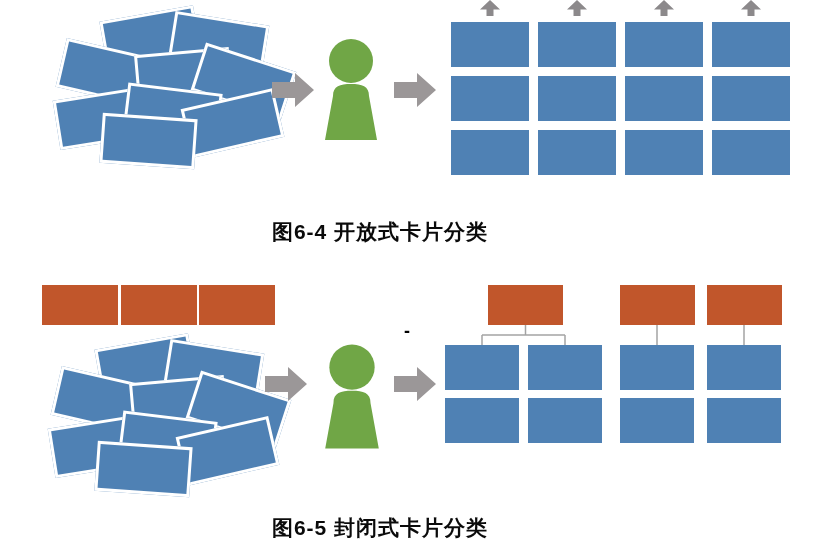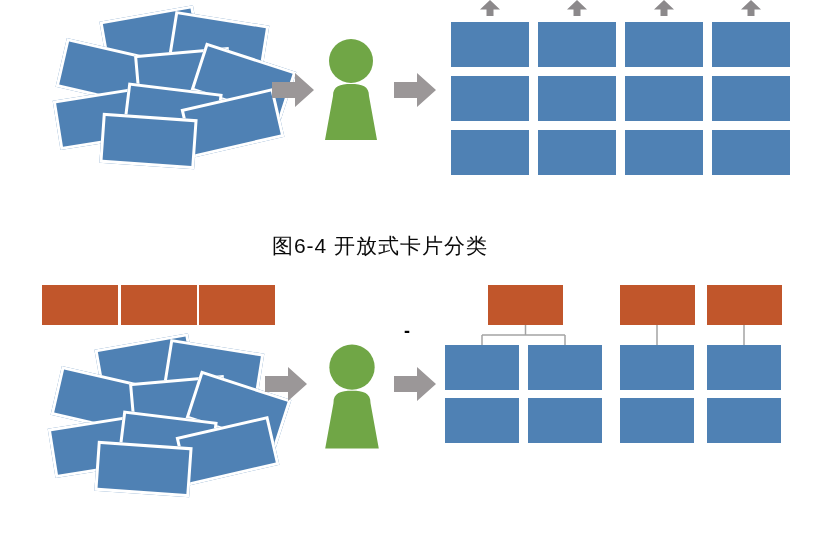--- a/index.html
+++ b/index.html
@@ -39,24 +39,23 @@
   .left-header {
     position:absolute;
     width:76px; height:40px;
     background:var(--orange);
   }
   .caption {
     position:absolute;
     left:0; width:760px;
     text-align:center;
     font-size:21px;
-    font-weight:400;
+    font-weight:700;
     letter-spacing:1px;
     color:var(--captioncolor);
-    margin-top:14px;
   }
   .stray {
     position:absolute;
     font-size:18px;
     font-weight:700;
     color:#000;
     line-height:1;
   }
 </style>
 </head>
@@ -168,13 +167,14 @@
             <line x1="80.5" y1="40" x2="80.5" y2="50"></line>
             <line x1="37" y1="50" x2="120" y2="50"></line>
             <line x1="37" y1="50" x2="37" y2="60"></line>
             <line x1="120" y1="50" x2="120" y2="60"></line>
             <line x1="212" y1="40" x2="212" y2="60"></line>
             <line x1="299" y1="40" x2="299" y2="60"></line>
           </g>
         </svg></div>
     </div>
 
+  <div class="caption" style="top:514px">图6-5 封闭式卡片分类</div>
 </div>
 
 </body></html>

